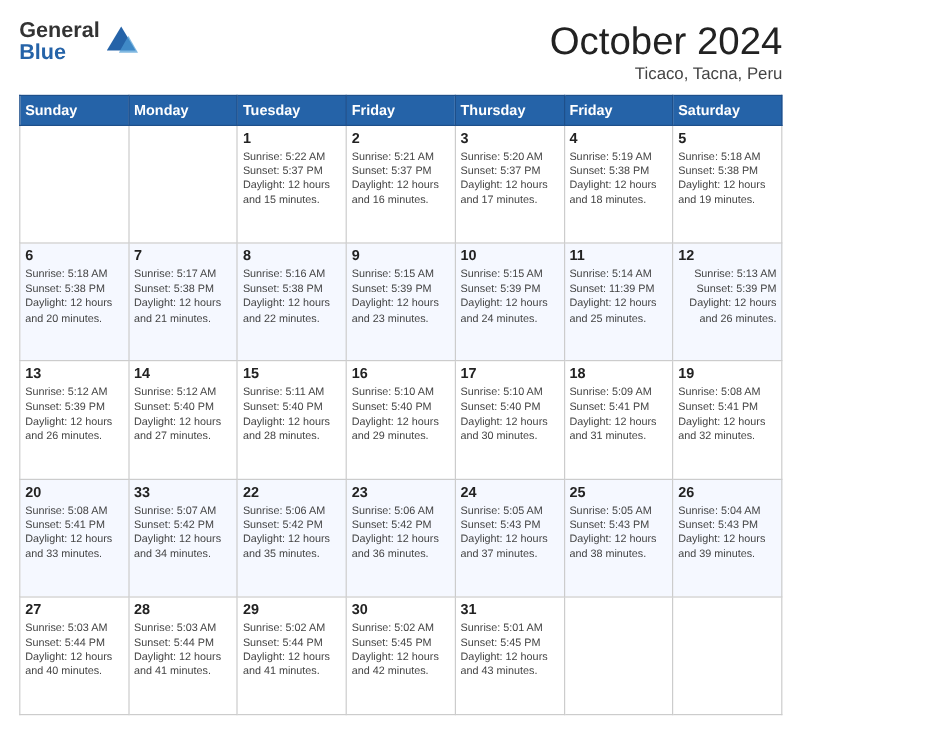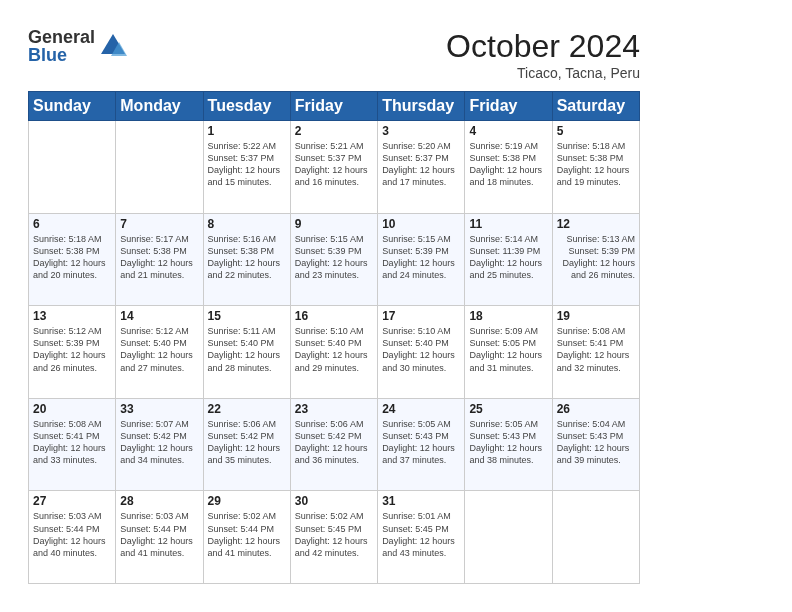--- a/index.html
+++ b/index.html
@@ -6,21 +6,21 @@
     body {
       font-family: Arial, sans-serif;
       background: #fff;
       width: 792px;
       height: 612px;
       overflow: hidden;
     }
     .page {
       width: 668px;
       height: 612px;
-      padding: 28px;
+      padding: 16px;
       display: flex;
       flex-direction: column;
     }
     .header {
       display: flex;
       justify-content: space-between;
       align-items: flex-start;
       margin-bottom: 10px;
     }
     .logo {
@@ -62,21 +62,21 @@
     .calendar {
       flex: 1;
       border: 1px solid #ccc;
       border-collapse: collapse;
       width: 100%;
       table-layout: fixed;
     }
     .calendar th {
       background: #2563a8;
       color: #fff;
-      font-size: 16px;
+      font-size: 12px;
       font-weight: bold;
       padding: 5px 4px;
       text-align: left;
       border: 1px solid #1e4f8a;
     }
     .calendar td {
       vertical-align: top;
       border: 1px solid #ccc;
       padding: 3px 4px;
       font-size: 9.5px;
@@ -264,21 +264,21 @@
           <td>
             <span class="day-number">17</span>
             <div class="day-info" style="white-space: pre-line;">Sunrise: 5:10 AM
 Sunset: 5:40 PM
 Daylight: 12 hours
 and 30 minutes.</div>
           </td>
           <td>
             <span class="day-number">18</span>
             <div class="day-info" style="white-space: pre-line;">Sunrise: 5:09 AM
-Sunset: 5:05 PM
+Sunset: 5:41 PM
 Daylight: 12 hours
 and 31 minutes.</div>
           </td>
           <td>
             <span class="day-number">19</span>
             <div class="day-info" style="white-space: pre-line;">Sunrise: 5:08 AM
 Sunset: 5:41 PM
 Daylight: 12 hours
 and 32 minutes.</div>
           </td>

